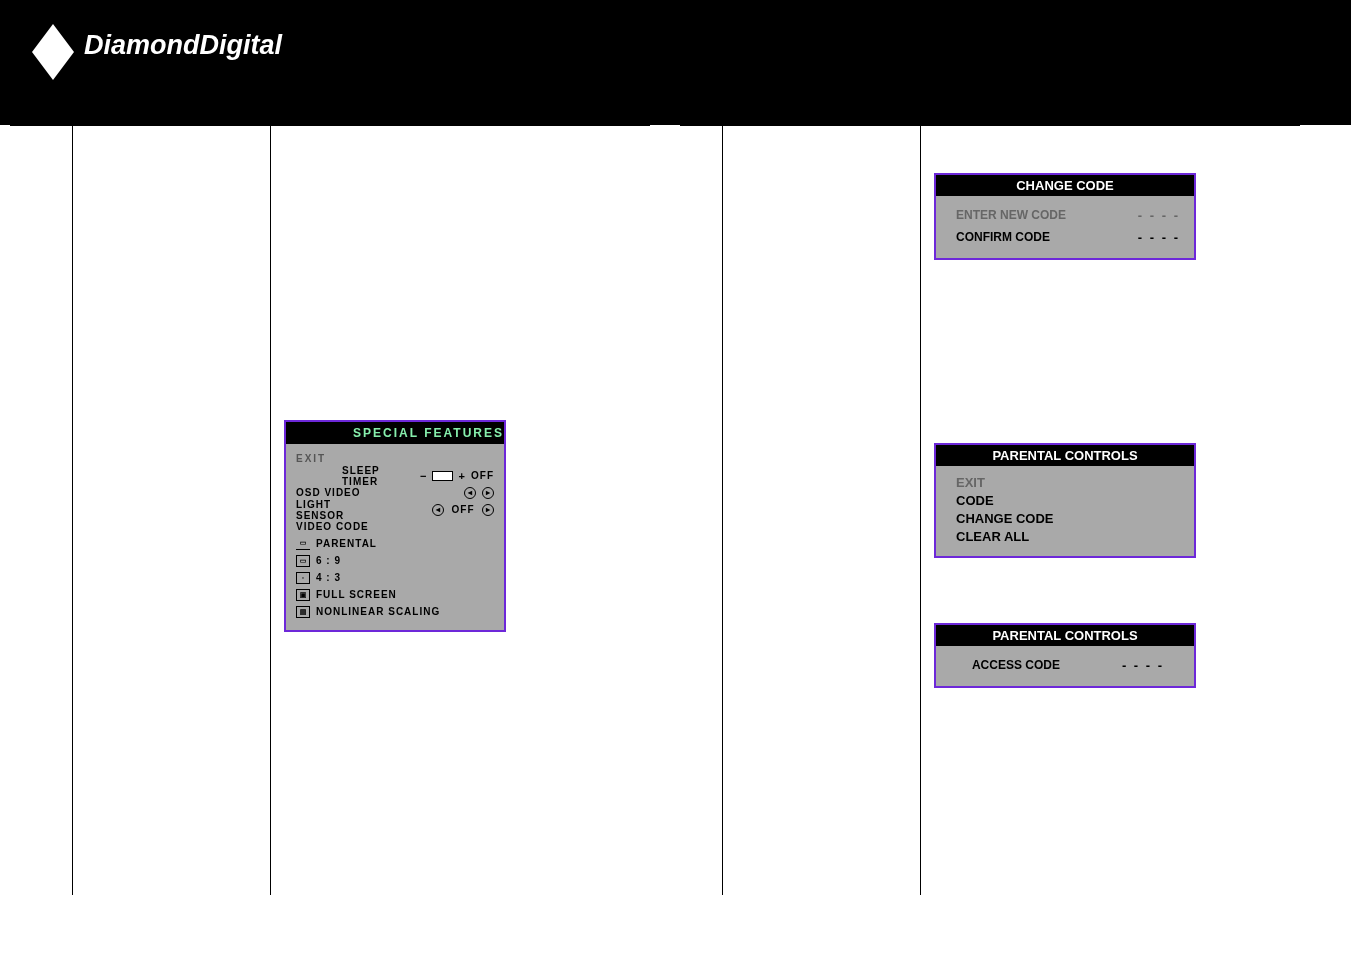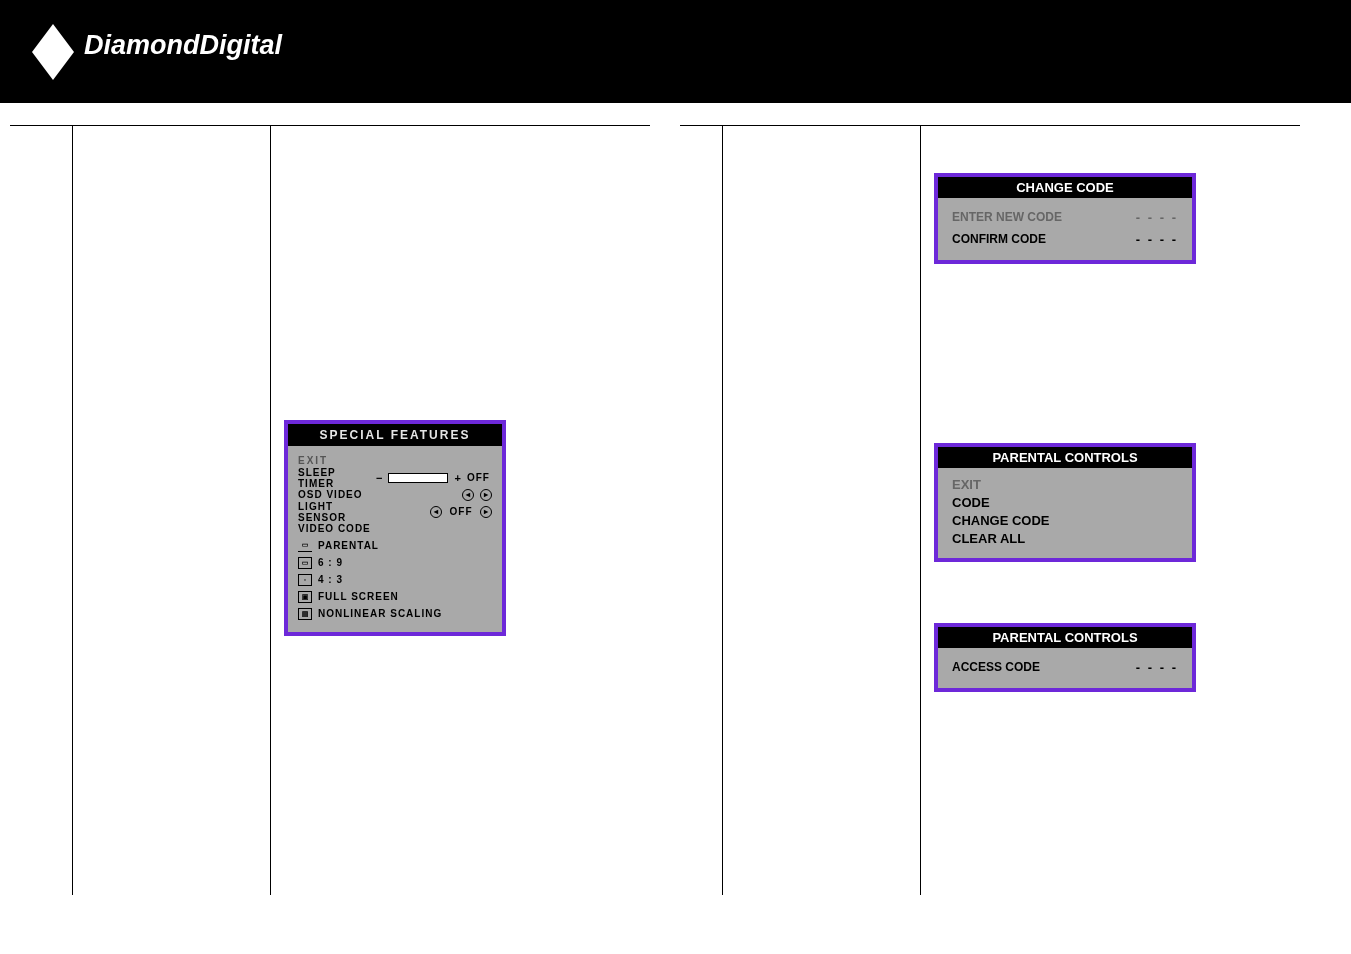--- a/index.html
+++ b/index.html
@@ -6,21 +6,21 @@
   body {
     width: 1351px;
     height: 954px;
     background: #fff;
     font-family: Arial, Helvetica, sans-serif;
     position: relative;
   }
   
   .banner {
     width: 100%;
-    height: 103px;
+    height: 125px;
     background: #000;
     position: relative;
   }
   .logo-diamond {
     position: absolute;
     left: 28px;
     top: 22px;
   }
   .brand-text {
     position: absolute;
@@ -40,49 +40,49 @@
     width: 100%;
     height: 780px;
   }
   
   .hline { position: absolute; height: 1px; background: #000; }
   
   .vline { position: absolute; width: 1px; background: #000; height: 770px; }
   
   .osd {
     position: absolute;
-    border: 4px solid #6d28d9;
+    border: 2px solid #6d28d9;
     background: #a9a9a9;
     font-size: 11px;
     font-weight: bold;
     color: #000;
   }
   .osd-title {
     background: #000;
-    color: #e5e5e5;
-    text-align: center;
+    color: #86efac;
+    text-align: right;
     font-size: 12px;
     letter-spacing: 2px;
     padding: 4px 0;
   }
   .osd-title-sm {
     background: #000;
     color: #fff;
     text-align: center;
     font-size: 13px;
     padding: 3px 0;
   }
   .osd-body { padding: 6px 10px 10px 10px; }
   .osd-row { display: flex; align-items: center; gap: 6px; height: 17px; }
   .osd-label { flex: 0 0 auto; letter-spacing: 1px; font-size: 10px; }
   .osd-icon { width: 14px; height: 12px; border: 1px solid #000; display: inline-flex; align-items: center; justify-content: center; font-size: 7px; background:#a9a9a9;}
   .osd-dim { color: #555; }
   .slider-box { width: 60px; height: 10px; border: 1px solid #000; background: #fff; }
   .arrow-btn { width: 12px; height: 12px; border-radius: 50%; border: 1px solid #000; display: inline-flex; align-items: center; justify-content: center; font-size: 8px; }
-  .osd2 .osd-body { padding: 8px 14px 10px 14px; }
+  .osd2 .osd-body { padding: 8px 14px 10px 20px; }
   .osd2 .row2 { display: flex; justify-content: space-between; align-items: center; font-size: 12px; height: 22px; }
   .dashes { letter-spacing: 2px; font-size: 13px; font-weight: bold; }
   .dim2 { color: #666; }
   .pc-list { font-size: 13px; font-weight: bold; line-height: 18px; }
 </style>
 </head>
 <body>
 
 <div class="banner">
   <div class="logo-diamond">
@@ -105,21 +105,21 @@
   <div class="vline" style="left:722px; top:0;"></div>
   <div class="vline" style="left:920px; top:0;"></div>
 
   <div class="osd" style="left:284px; top:295px; width:222px;">
     <div class="osd-title">SPECIAL FEATURES</div>
     <div class="osd-body">
       <div class="osd-row osd-dim">
         <span class="osd-label" style="letter-spacing:2px;">EXIT</span>
       </div>
       <div class="osd-row">
-        <span class="osd-label" style="width:72px;">SLEEP TIMER</span>
+        <span class="osd-label" style="width:72px;margin-left:46px;">SLEEP TIMER</span>
         <span>−</span>
         <span class="slider-box"></span>
         <span>+</span>
         <span class="osd-label">OFF</span>
       </div>
       <div class="osd-row">
         <span class="osd-label" style="width:72px;">OSD VIDEO</span>
         <span style="flex:1"></span>
         <span class="arrow-btn">◂</span>
         <span class="arrow-btn">▸</span>
@@ -177,20 +177,20 @@
       <div class="dim2">EXIT</div>
       <div>CODE</div>
       <div>CHANGE CODE</div>
       <div>CLEAR ALL</div>
     </div>
   </div>
 
   <div class="osd osd2" style="left:934px; top:498px; width:262px;">
     <div class="osd-title-sm">PARENTAL CONTROLS</div>
     <div class="osd-body">
-      <div class="row2" style="gap:62px;">
+      <div class="row2" style="justify-content:center; gap:62px;">
         <span>ACCESS CODE</span>
         <span class="dashes">- - - -</span>
       </div>
     </div>
   </div>
 
 </div>
 
 </body></html>

